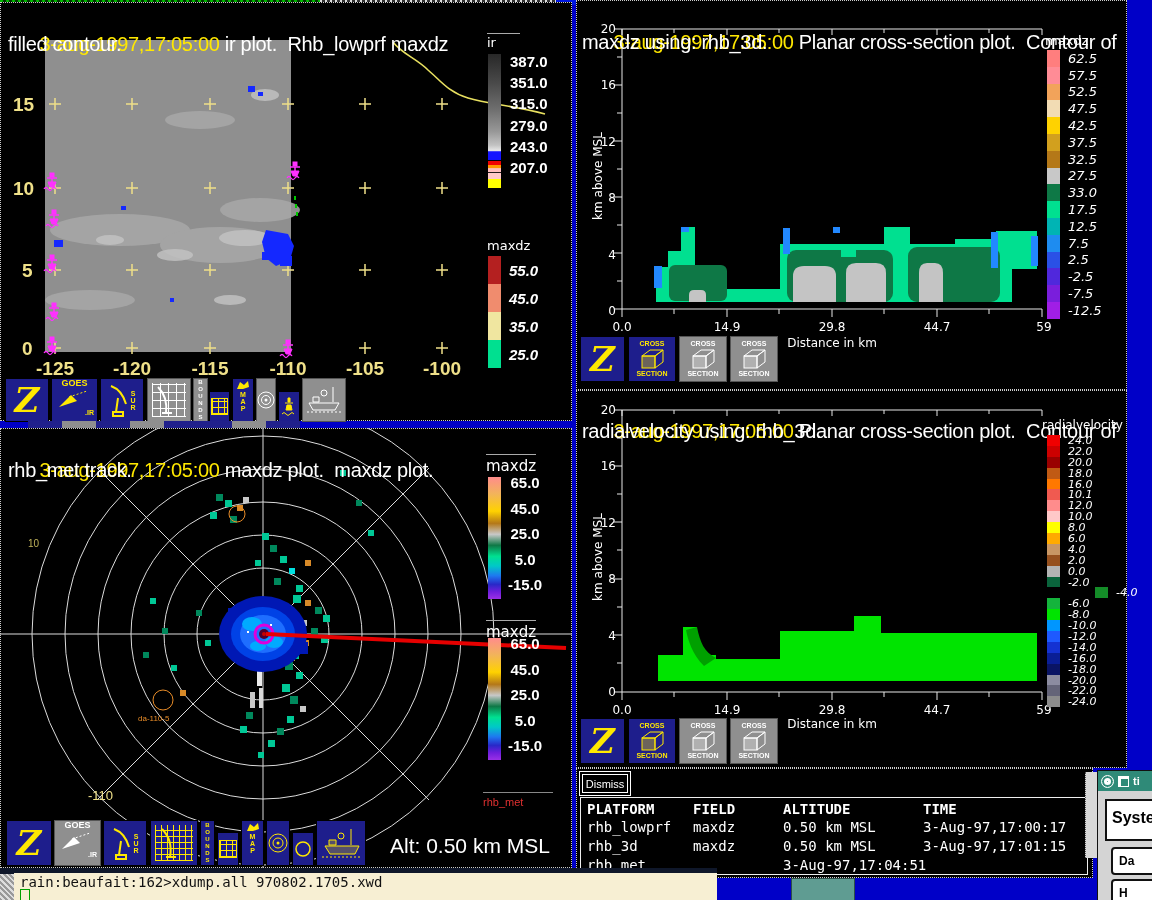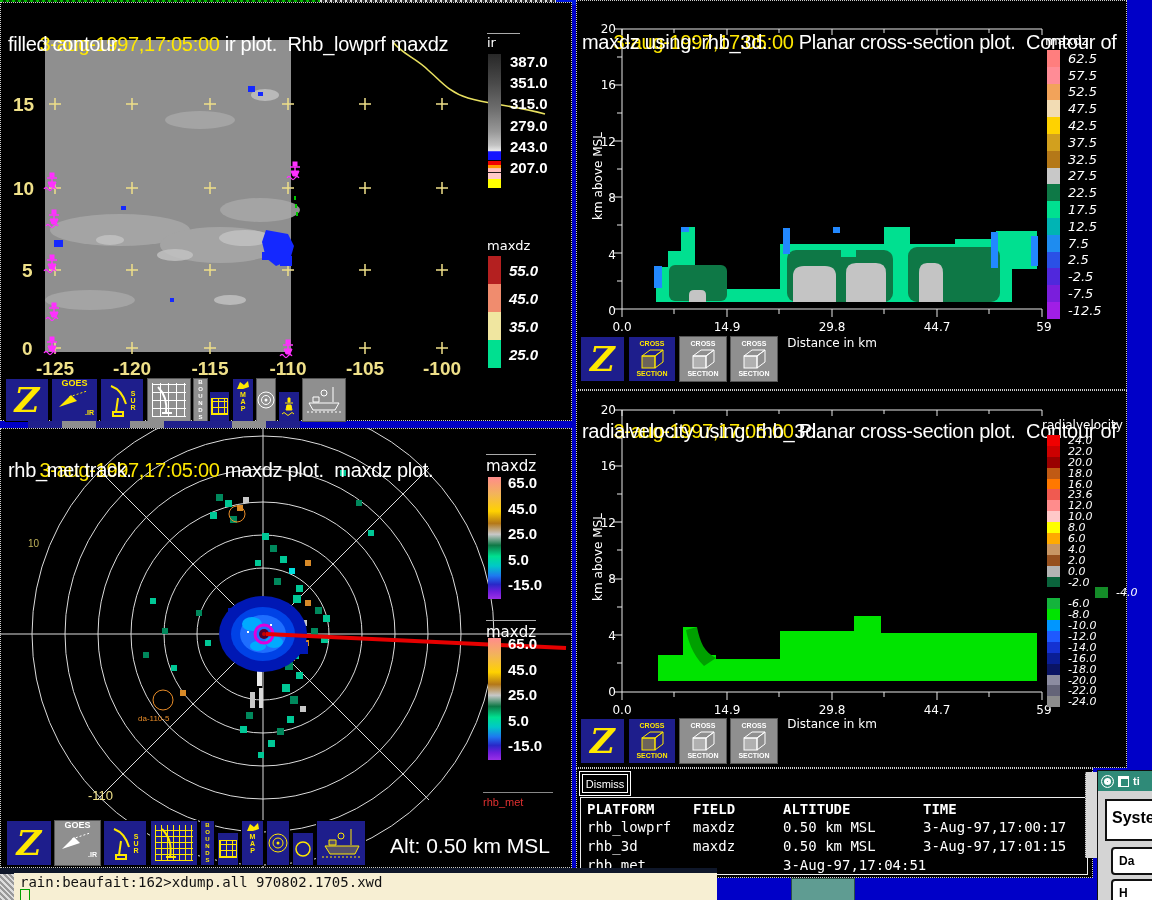--- a/index.html
+++ b/index.html
@@ -6,21 +6,21 @@
   #screen{position:relative;width:1152px;height:900px;background:#0000C8;overflow:hidden;
           font-family:"Liberation Sans",sans-serif;}
   .abs{position:absolute;}
   .win{position:absolute;background:#000;outline:1px dotted rgba(255,255,255,.8);outline-offset:-1px;}
   .ttl{position:absolute;font-size:20px;line-height:26px;color:#fff;white-space:pre;letter-spacing:-0.3px;}
   .ttl .yel{color:#FFE800;}
   .geotick{position:absolute;color:#EFE089;font-weight:bold;font-size:19px;}
   .cbl{position:absolute;color:#fff;font-size:13px;font-family:"DejaVu Sans",sans-serif;}
   .cbbar{position:absolute;width:13px;}
   .cbticks{position:absolute;display:flex;flex-direction:column;justify-content:space-between;}
-  .cbticks span{color:#fff;font-size:15px;font-weight:bold;line-height:16px;height:16px;}
+  .cbticks span{color:#fff;font-size:15px;font-weight:bold;line-height:16px;height:16px;text-align:center;}
   .cbrow{display:flex;align-items:center;}
   .sw{display:inline-block;width:13px;height:100%;}
   .cbrow span.lab{color:#fff;margin-left:8px;font-style:italic;}
   .btn{position:absolute;box-sizing:border-box;display:flex;align-items:center;justify-content:center;
        flex-direction:column;overflow:hidden;cursor:pointer;}
   .bblue{background:#1E1E8C;color:#FFE800;border:1px solid #000;}
   .bgray{background:#8F8F8F;color:#fff;border:1px solid #555;}
   .zglyph{font-family:"DejaVu Serif",serif;font-style:italic;font-size:34px;font-weight:bold;line-height:34px;}
   .vtxt{font-size:7px;font-weight:bold;line-height:7px;letter-spacing:0;text-align:center;white-space:pre-line;}
   .xlab{font-size:7px;font-weight:bold;line-height:8px;}
@@ -329,21 +329,21 @@
           <span class="lab" style="font-size:13px;font-family:'DejaVu Sans',sans-serif;">32.5</span>
         </div>
 
         <div class="cbrow" style="height:16.8px;">
           <span class="sw" style="background: rgb(200, 200, 200);"></span>
           <span class="lab" style="font-size:13px;font-family:'DejaVu Sans',sans-serif;">27.5</span>
         </div>
 
         <div class="cbrow" style="height:16.8px;">
           <span class="sw" style="background: rgb(14, 120, 70);"></span>
-          <span class="lab" style="font-size:13px;font-family:'DejaVu Sans',sans-serif;">22.5</span>
+          <span class="lab" style="font-size:13px;font-family:'DejaVu Sans',sans-serif;">33.0</span>
         </div>
 
         <div class="cbrow" style="height:16.8px;">
           <span class="sw" style="background: rgb(0, 224, 144);"></span>
           <span class="lab" style="font-size:13px;font-family:'DejaVu Sans',sans-serif;">17.5</span>
         </div>
 
         <div class="cbrow" style="height:16.8px;">
           <span class="sw" style="background: rgb(0, 180, 180);"></span>
           <span class="lab" style="font-size:13px;font-family:'DejaVu Sans',sans-serif;">12.5</span>
@@ -462,21 +462,21 @@
           <span class="lab" style="font-size:11px;font-family:'DejaVu Sans',sans-serif;">18.0</span>
         </div>
 
         <div class="cbrow" style="height:10.9px;">
           <span class="sw" style="height: 10.9px; background: rgb(255, 120, 0);"></span>
           <span class="lab" style="font-size:11px;font-family:'DejaVu Sans',sans-serif;">16.0</span>
         </div>
 
         <div class="cbrow" style="height:10.9px;">
           <span class="sw" style="height: 10.9px; background: rgb(240, 90, 80);"></span>
-          <span class="lab" style="font-size:11px;font-family:'DejaVu Sans',sans-serif;">23.6</span>
+          <span class="lab" style="font-size:11px;font-family:'DejaVu Sans',sans-serif;">10.1</span>
         </div>
 
         <div class="cbrow" style="height:10.9px;">
           <span class="sw" style="height: 10.9px; background: rgb(255, 140, 140);"></span>
           <span class="lab" style="font-size:11px;font-family:'DejaVu Sans',sans-serif;">12.0</span>
         </div>
 
         <div class="cbrow" style="height:10.9px;">
           <span class="sw" style="height: 10.9px; background: rgb(255, 200, 200);"></span>
           <span class="lab" style="font-size:11px;font-family:'DejaVu Sans',sans-serif;">10.0</span>

